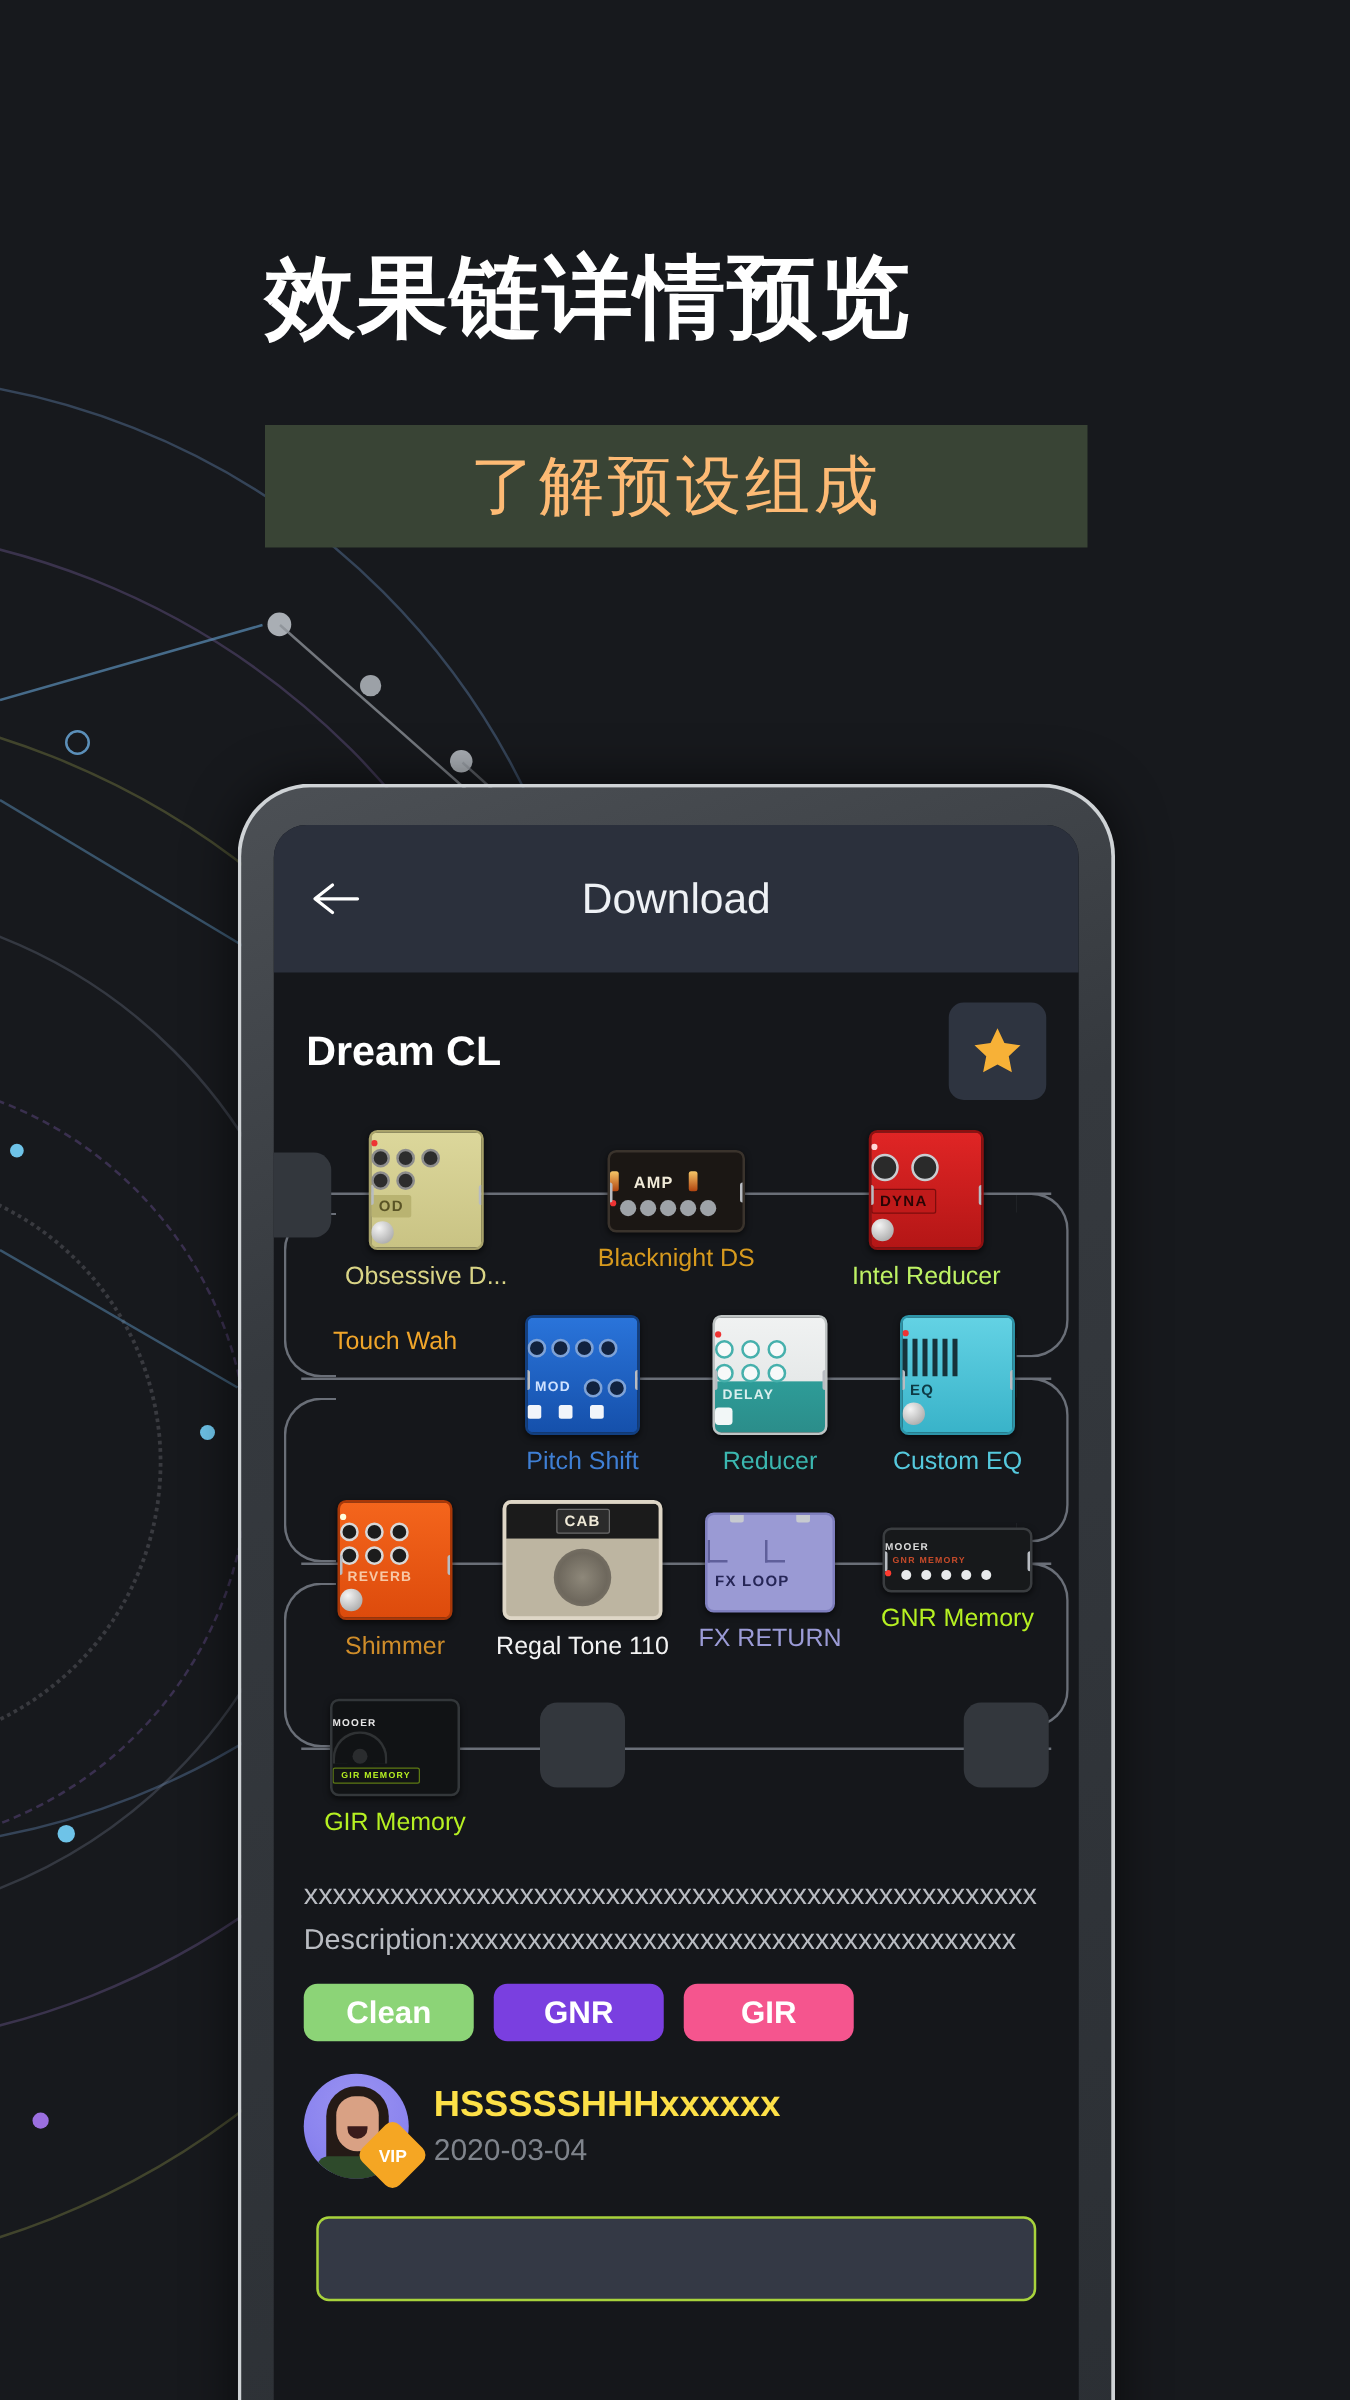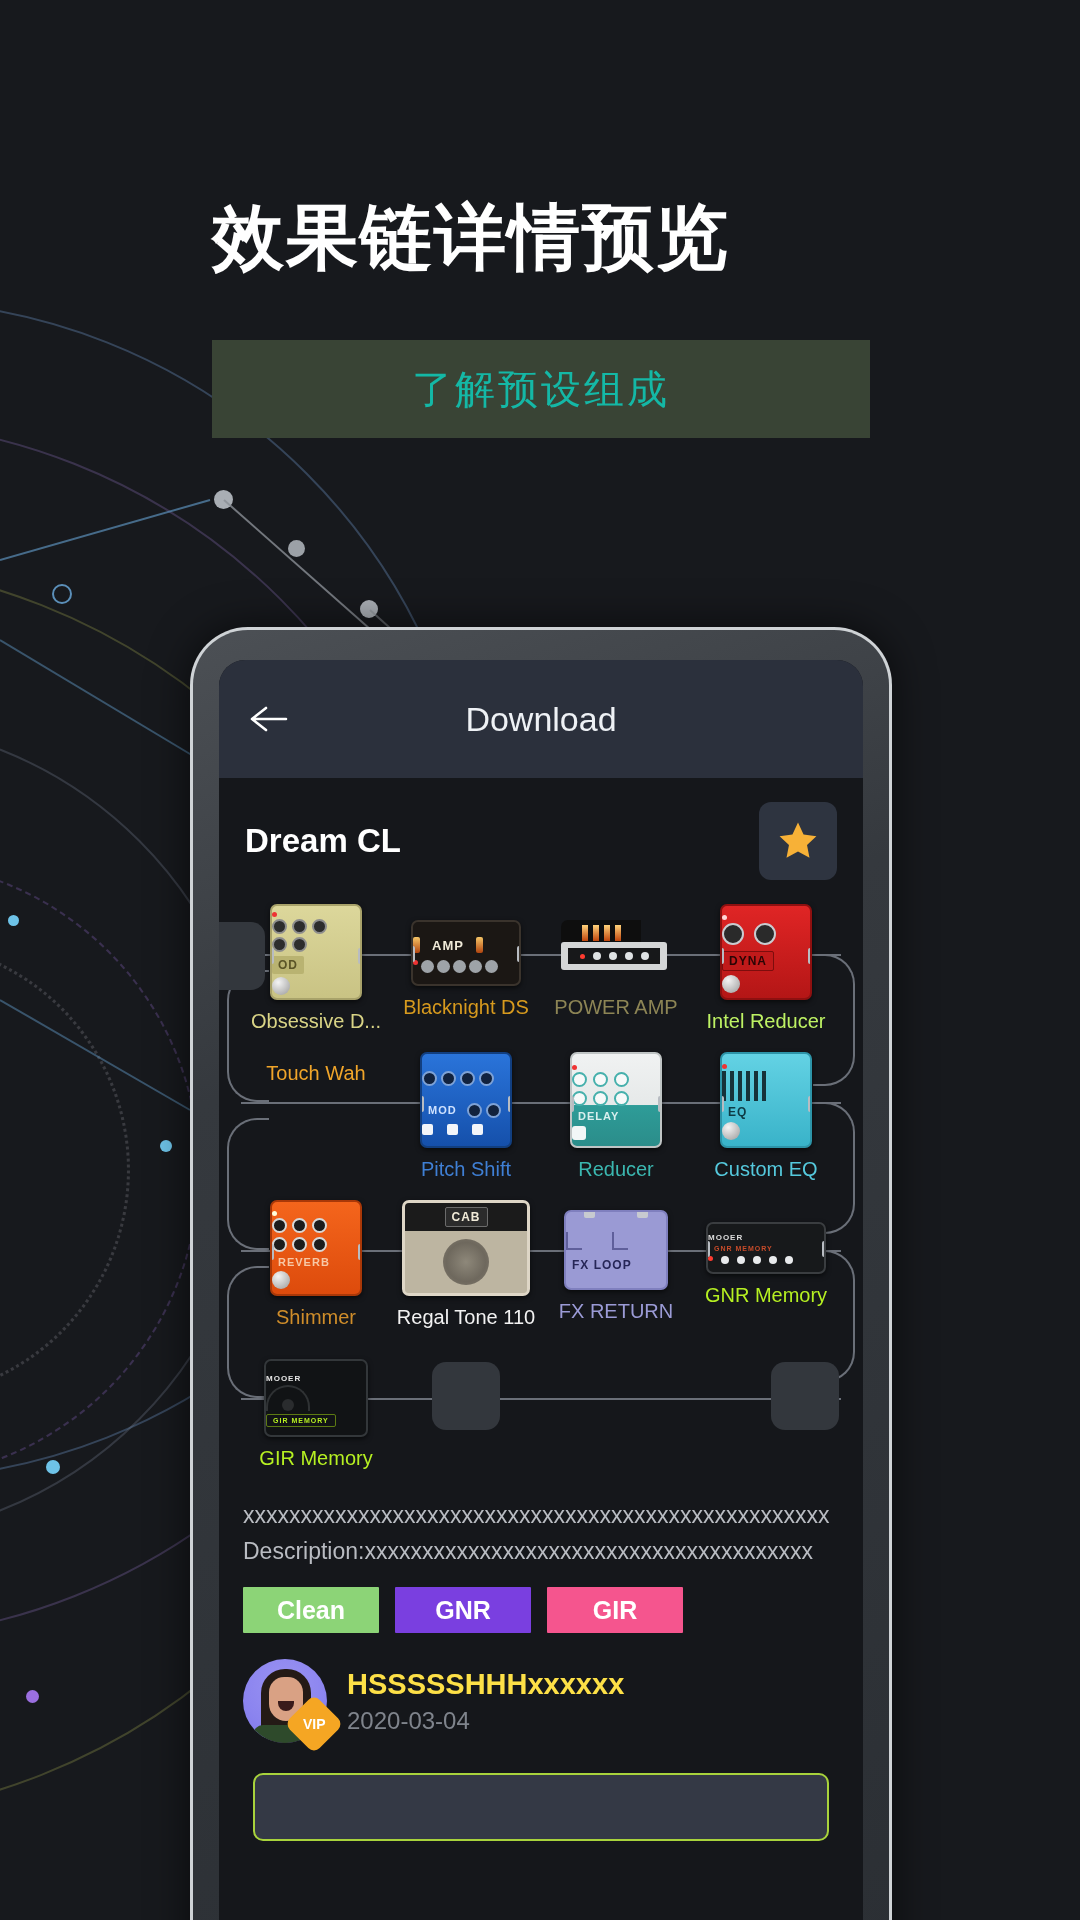--- a/index.html
+++ b/index.html
@@ -37,22 +37,22 @@
     white-space: nowrap;
   }
   .subbanner {
     position: absolute;
     left: 212px; top: 340px;
     width: 658px; height: 98px;
     background: #394435;
     display: flex; align-items: center; justify-content: center;
   }
   .subbanner span {
-    font-size: 40px;
-    color: #14b8a6;
+    font-size: 52px;
+    color: #fdba74;
     letter-spacing: 3px;
   }
 
   
   .phone {
     position: absolute;
     left: 190px; top: 627px;
     width: 702px; height: 1340px;
     border-radius: 58px 58px 0 0;
     background: linear-gradient(160deg,#4c5055 0%, #35393e 30%, #2b2f34 100%);
@@ -170,21 +170,21 @@
   .description {
     padding: 18px 24px 0 24px;
     font-size: 23px; color: #b9bcc2; line-height: 1.55;
     word-break: break-all;
   }
   .tag-row { display: flex; gap: 16px; padding: 18px 24px 0 24px; }
   .tag {
     min-width: 136px; height: 46px;
     display: flex; align-items: center; justify-content: center;
     color: #fff; font-size: 25px; font-weight: bold;
-    border-radius: 1px;
+    border-radius: 11px;
   }
 
   
   .author-row { display: flex; align-items: center; padding: 26px 24px 0 24px; gap: 20px; }
   .avatar-wrap { position: relative; width: 84px; height: 84px; }
   .avatar {
     width: 84px; height: 84px; border-radius: 50%;
     background: radial-gradient(circle at 50% 30%, #9a93f2 0%, #8b84ef 60%, #7d77e8 100%);
     overflow: hidden; position: relative;
   }
@@ -331,40 +331,20 @@
                 <div style="width:13px;height:13px;border-radius:50%;background:#9ea3a8;"></div>
                 <div style="width:13px;height:13px;border-radius:50%;background:#9ea3a8;"></div>
                 <div style="width:13px;height:13px;border-radius:50%;background:#9ea3a8;"></div>
                 <div style="width:13px;height:13px;border-radius:50%;background:#9ea3a8;"></div>
                 <div style="width:13px;height:13px;border-radius:50%;background:#9ea3a8;"></div>
               </div>
             </div>
             <div class="pedal-label" style="color:#d79a1e">Blacknight DS</div>
           </div>
 
-          <div class="pedal-slot">
-            <div class="pedal-art" style="background:transparent;box-shadow:none;height:66px;width:110px;margin-top:16px;justify-content:flex-start;">
-              <div style="width:80px;height:22px;background:#0e0e0e;display:flex;gap:5px;align-items:flex-end;justify-content:center;padding-bottom:1px;">
-                <div style="width:6px;height:16px;background:linear-gradient(#ffd27a,#c0450c);"></div>
-                <div style="width:6px;height:16px;background:linear-gradient(#ffd27a,#c0450c);"></div>
-                <div style="width:6px;height:16px;background:linear-gradient(#ffd27a,#c0450c);"></div>
-                <div style="width:6px;height:16px;background:linear-gradient(#ffd27a,#c0450c);"></div>
-              </div>
-              <div style="width:106px;height:28px;background:#d4d6d7;border-radius:3px;display:flex;align-items:center;justify-content:center;">
-                <div style="width:92px;height:16px;background:#17181a;display:flex;gap:8px;align-items:center;justify-content:center;">
-                  <div class="led"></div>
-                  <div style="width:8px;height:8px;border-radius:50%;background:#dfe2e4;"></div>
-                  <div style="width:8px;height:8px;border-radius:50%;background:#dfe2e4;"></div>
-                  <div style="width:8px;height:8px;border-radius:50%;background:#dfe2e4;"></div>
-                  <div style="width:8px;height:8px;border-radius:50%;background:#dfe2e4;"></div>
-                </div>
-              </div>
-            </div>
-            <div class="pedal-label" style="color:#8d8555">POWER AMP</div>
-          </div>
 
           <div class="pedal-slot">
             <div class="pedal-art" style="background:linear-gradient(#e02525,#b41616);border:2px solid #8e1010;">
               <div class="jack-l"></div>
               <div class="jack-r"></div>
               <div class="led" style="margin:4px 0 3px 0;background:#ffd6d6;"></div>
               <div class="knob-row" style="gap:10px;">
                 <div class="knob" style="width:22px;height:22px;border-color:#c9ccd0;background:#2a2a2a;"></div>
                 <div class="knob" style="width:22px;height:22px;border-color:#c9ccd0;background:#2a2a2a;"></div>
               </div>

